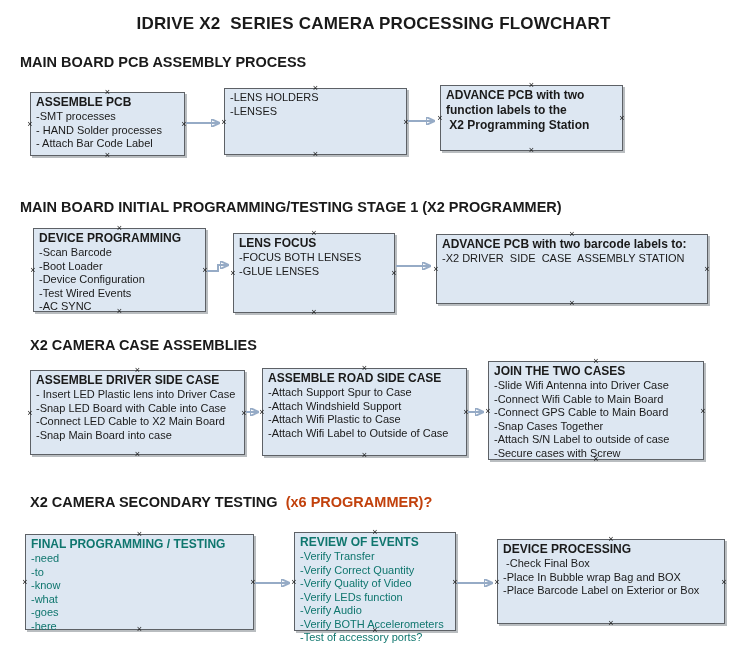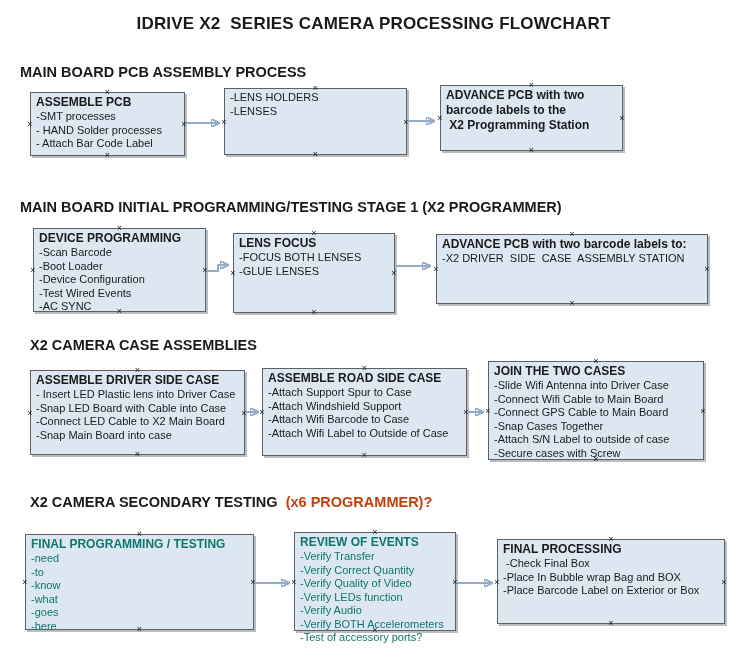--- a/index.html
+++ b/index.html
@@ -35,21 +35,21 @@
   svg.wires{position:absolute;left:0;top:0;pointer-events:none;}
   svg.wires path{stroke:#96abc6;stroke-width:2;fill:none;}
 </style>
 </head>
 <body>
 
 <div id="canvas">
 
   <div class="title">IDRIVE X2  SERIES CAMERA PROCESSING FLOWCHART</div>
 
-  <div class="sec" style="left:20px;top:64px;">MAIN BOARD PCB ASSEMBLY PROCESS</div>
+  <div class="sec" style="left:20px;top:54px;">MAIN BOARD PCB ASSEMBLY PROCESS</div>
 
   <div class="box" style="left:30px;top:92px;width:155px;height:64px;">
     <span class="h ht">×</span>
     <span class="h hb">×</span>
     <span class="h hl">×</span>
     <span class="h hr">×</span>
     <div class="bt">ASSEMBLE PCB</div>
     <div class="bl">-SMT processes</div>
     <div class="bl">- HAND Solder processes</div>
     <div class="bl">- Attach Bar Code Label</div>
@@ -63,21 +63,21 @@
     <div class="bl">-LENS HOLDERS</div>
     <div class="bl">-LENSES</div>
   </div>
 
   <div class="box" style="left:440px;top:85px;width:183px;height:66px;">
     <span class="h ht">×</span>
     <span class="h hb">×</span>
     <span class="h hl">×</span>
     <span class="h hr">×</span>
     <div class="bt">ADVANCE PCB with two
-barcode labels to the
+function labels to the
  X2 Programming Station</div>
   </div>
 
   <div class="sec" style="left:20px;top:199px;">MAIN BOARD INITIAL PROGRAMMING/TESTING STAGE 1 (X2 PROGRAMMER)</div>
 
   <div class="box" style="left:33px;top:228px;width:173px;height:84px;">
     <span class="h ht">×</span>
     <span class="h hb">×</span>
     <span class="h hl">×</span>
     <span class="h hr">×</span>
@@ -123,21 +123,21 @@
   </div>
 
   <div class="box" style="left:262px;top:368px;width:205px;height:88px;">
     <span class="h ht">×</span>
     <span class="h hb">×</span>
     <span class="h hl">×</span>
     <span class="h hr">×</span>
     <div class="bt">ASSEMBLE ROAD SIDE CASE</div>
     <div class="bl">-Attach Support Spur to Case</div>
     <div class="bl">-Attach Windshield Support</div>
-    <div class="bl">-Attach Wifi Barcode to Case</div>
+    <div class="bl">-Attach Wifi Plastic to Case</div>
     <div class="bl">-Attach Wifi Label to Outside of Case</div>
   </div>
 
   <div class="box" style="left:488px;top:361px;width:216px;height:99px;">
     <span class="h ht">×</span>
     <span class="h hb">×</span>
     <span class="h hl">×</span>
     <span class="h hr">×</span>
     <div class="bt">JOIN THE TWO CASES</div>
     <div class="bl">-Slide Wifi Antenna into Driver Case</div>
@@ -177,21 +177,21 @@
     <div class="bl">-Verify Audio</div>
     <div class="bl">-Verify BOTH Accelerometers</div>
     <div class="bl">-Test of accessory ports?</div>
   </div>
 
   <div class="box" style="left:497px;top:539px;width:228px;height:85px;">
     <span class="h ht">×</span>
     <span class="h hb">×</span>
     <span class="h hl">×</span>
     <span class="h hr">×</span>
-    <div class="bt">FINAL PROCESSING</div>
+    <div class="bt">DEVICE PROCESSING</div>
     <div class="bl"> -Check Final Box</div>
     <div class="bl">-Place In Bubble wrap Bag and BOX</div>
     <div class="bl">-Place Barcode Label on Exterior or Box</div>
   </div>
 
   <svg class="wires" width="747" height="662" viewBox="0 0 747 662">
     <defs>
       <marker id="ah" markerWidth="9" markerHeight="8" refX="8" refY="4" orient="auto" markerUnits="userSpaceOnUse">
         <path d="M0,0 L9,4 L0,8 Z" fill="#2c4a72" stroke="none"></path>
       </marker>

